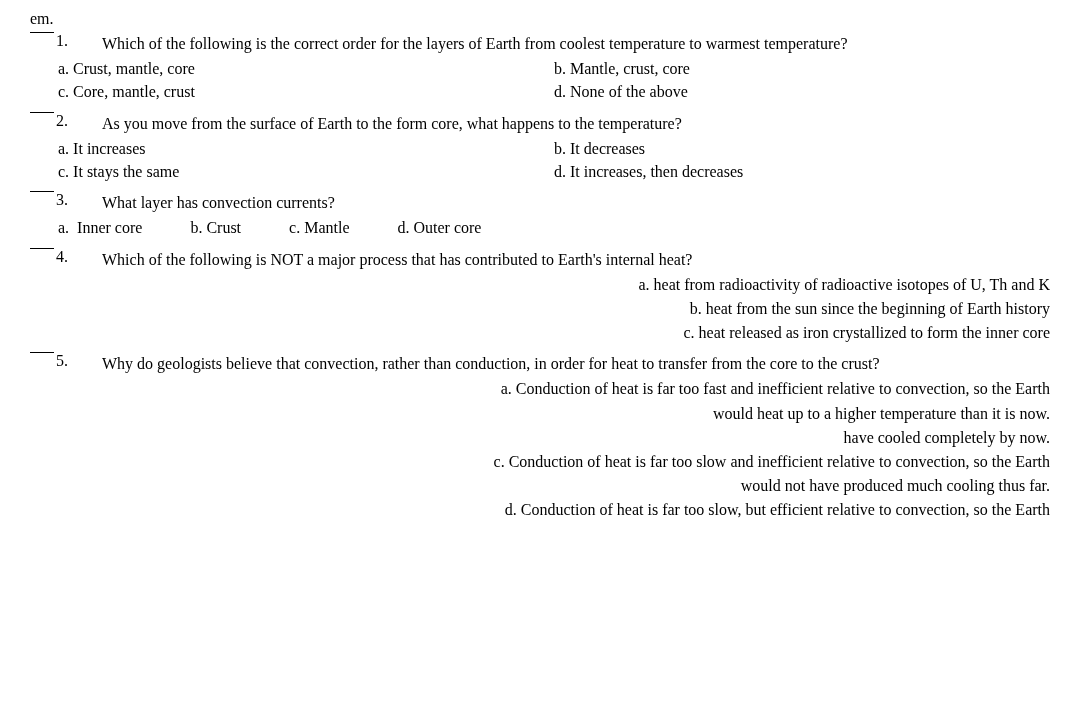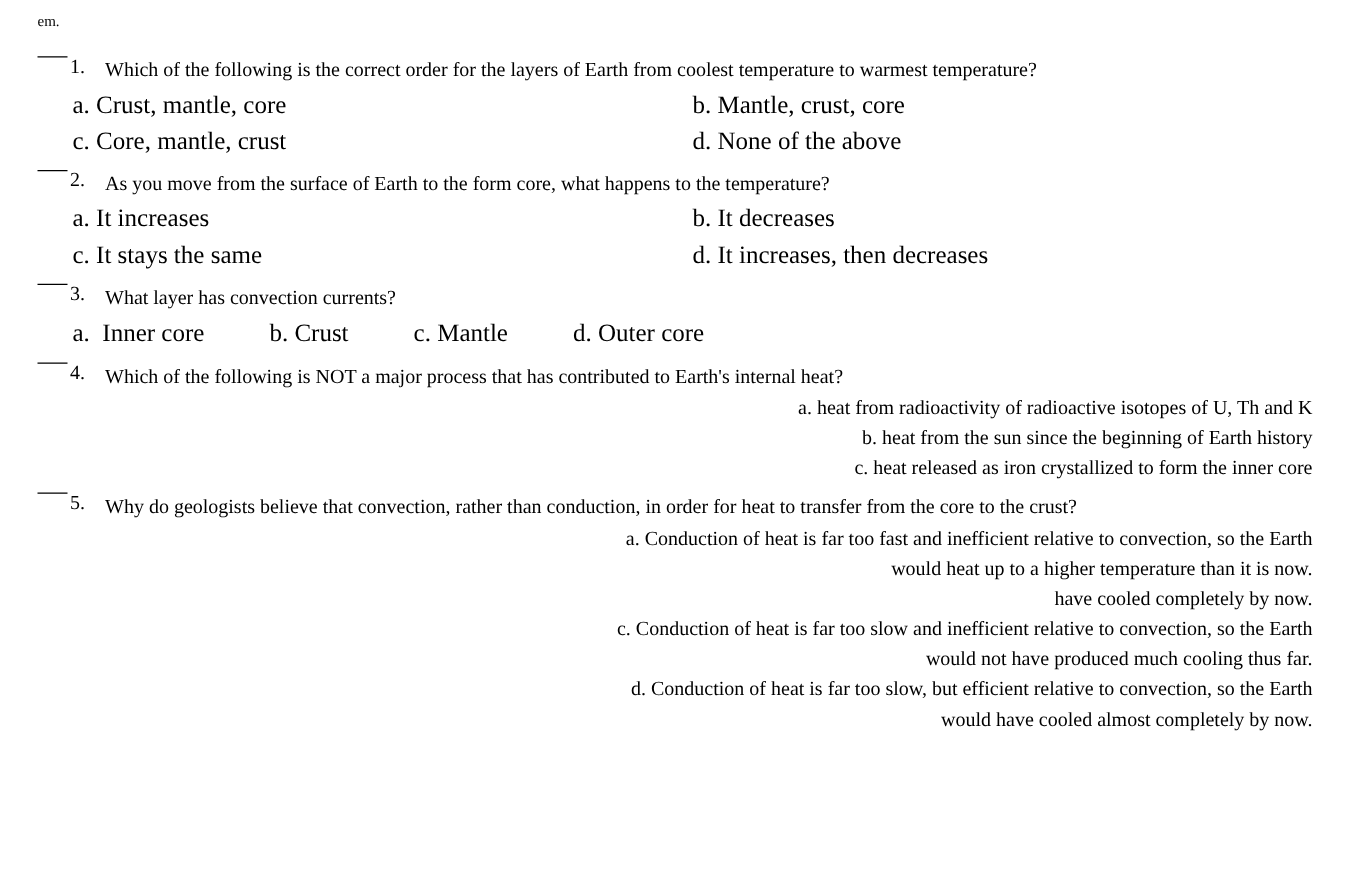--- a/index.html
+++ b/index.html
@@ -14,57 +14,58 @@
       color: #000000;
       width: 1080px;
       min-height: 705px;
       padding: 10px 30px 20px 30px;
       overflow: hidden;
     }
     .page-content {
       width: 100%;
     }
     .header-partial {
-      font-size: 12px;
-      margin-bottom: 20px;
+      font-size: 16px;
+      margin-bottom: 4px;
     }
     .question-block {
       margin-bottom: 8px;
       position: relative;
     }
     .question-line {
       display: flex;
       align-items: flex-start;
     }
     .q-number {
       min-width: 28px;
       font-size: 16px;
       flex-shrink: 0;
     }
     .q-text {
       flex: 1;
       font-size: 16px;
       line-height: 1.45;
+      margin-left: 18px;
     }
     .answers-grid {
       display: grid;
       grid-template-columns: 1fr 1fr;
       margin-left: 28px;
       margin-top: 2px;
     }
     .answers-grid-4col {
       display: flex;
-      gap: 30px;
+      gap: 46px;
       margin-left: 28px;
       margin-top: 2px;
     }
     .answer-item {
-      font-size: 20px;
+      font-size: 16px;
       line-height: 1.45;
-      padding-right: 22px;
+      padding-right: 2px;
     }
     .answers-list {
       margin-left: 28px;
       margin-top: 2px;
       text-align: right;
     }
     .answer-list-item {
       font-size: 16px;
       line-height: 1.45;
       margin-bottom: 1px;
@@ -150,16 +151,15 @@
       <span class="q-number">5.</span>
       <span class="q-text">Why do geologists believe that convection, rather than conduction, in order for heat to transfer from the core to the crust?</span>
     </div>
     <div class="answers-list">
       <div class="answer-list-item">a. Conduction of heat is far too fast and inefficient relative to convection, so the Earth</div>
       <div class="answer-list-item-indent">would heat up to a higher temperature than it is now.</div>
       <div class="answer-list-item-indent">have cooled completely by now.</div>
       <div class="answer-list-item">c. Conduction of heat is far too slow and inefficient relative to convection, so the Earth</div>
       <div class="answer-list-item-indent">would not have produced much cooling thus far.</div>
       <div class="answer-list-item">d. Conduction of heat is far too slow, but efficient relative to convection, so the Earth</div>
-      <div class="answer-list-item-indent">would have cooled almost completely by now.</div>
     </div>
   </div>
 </div>
 
 </body></html>

